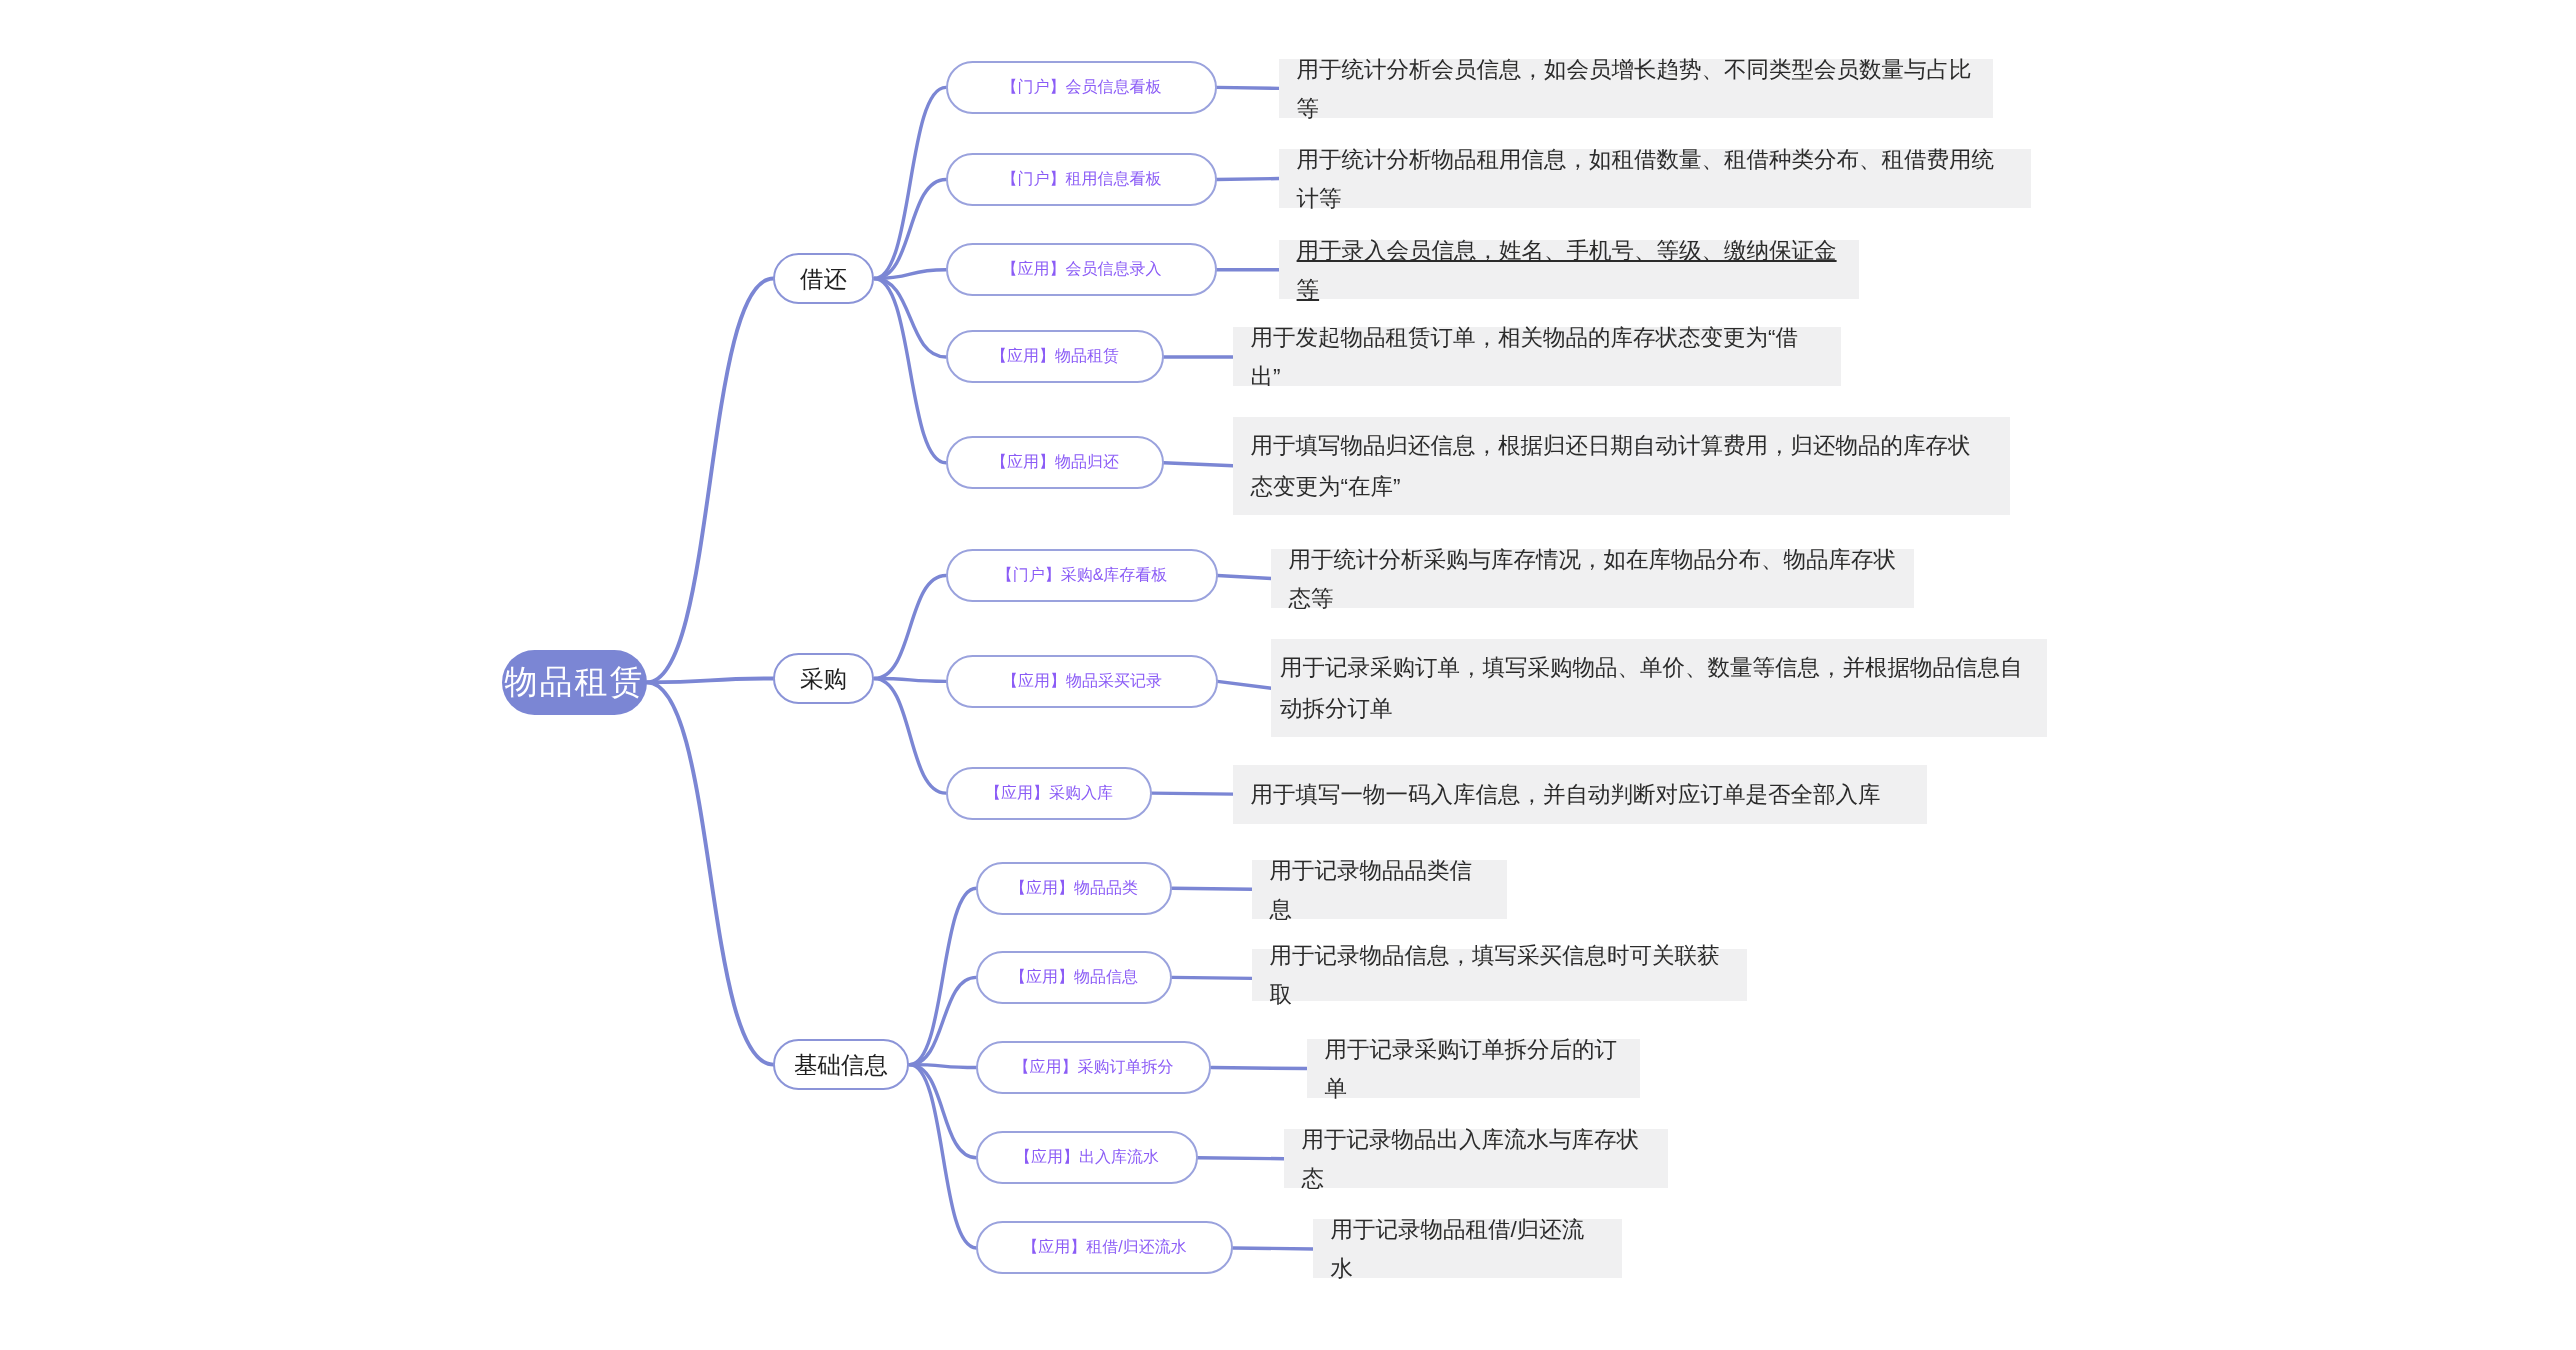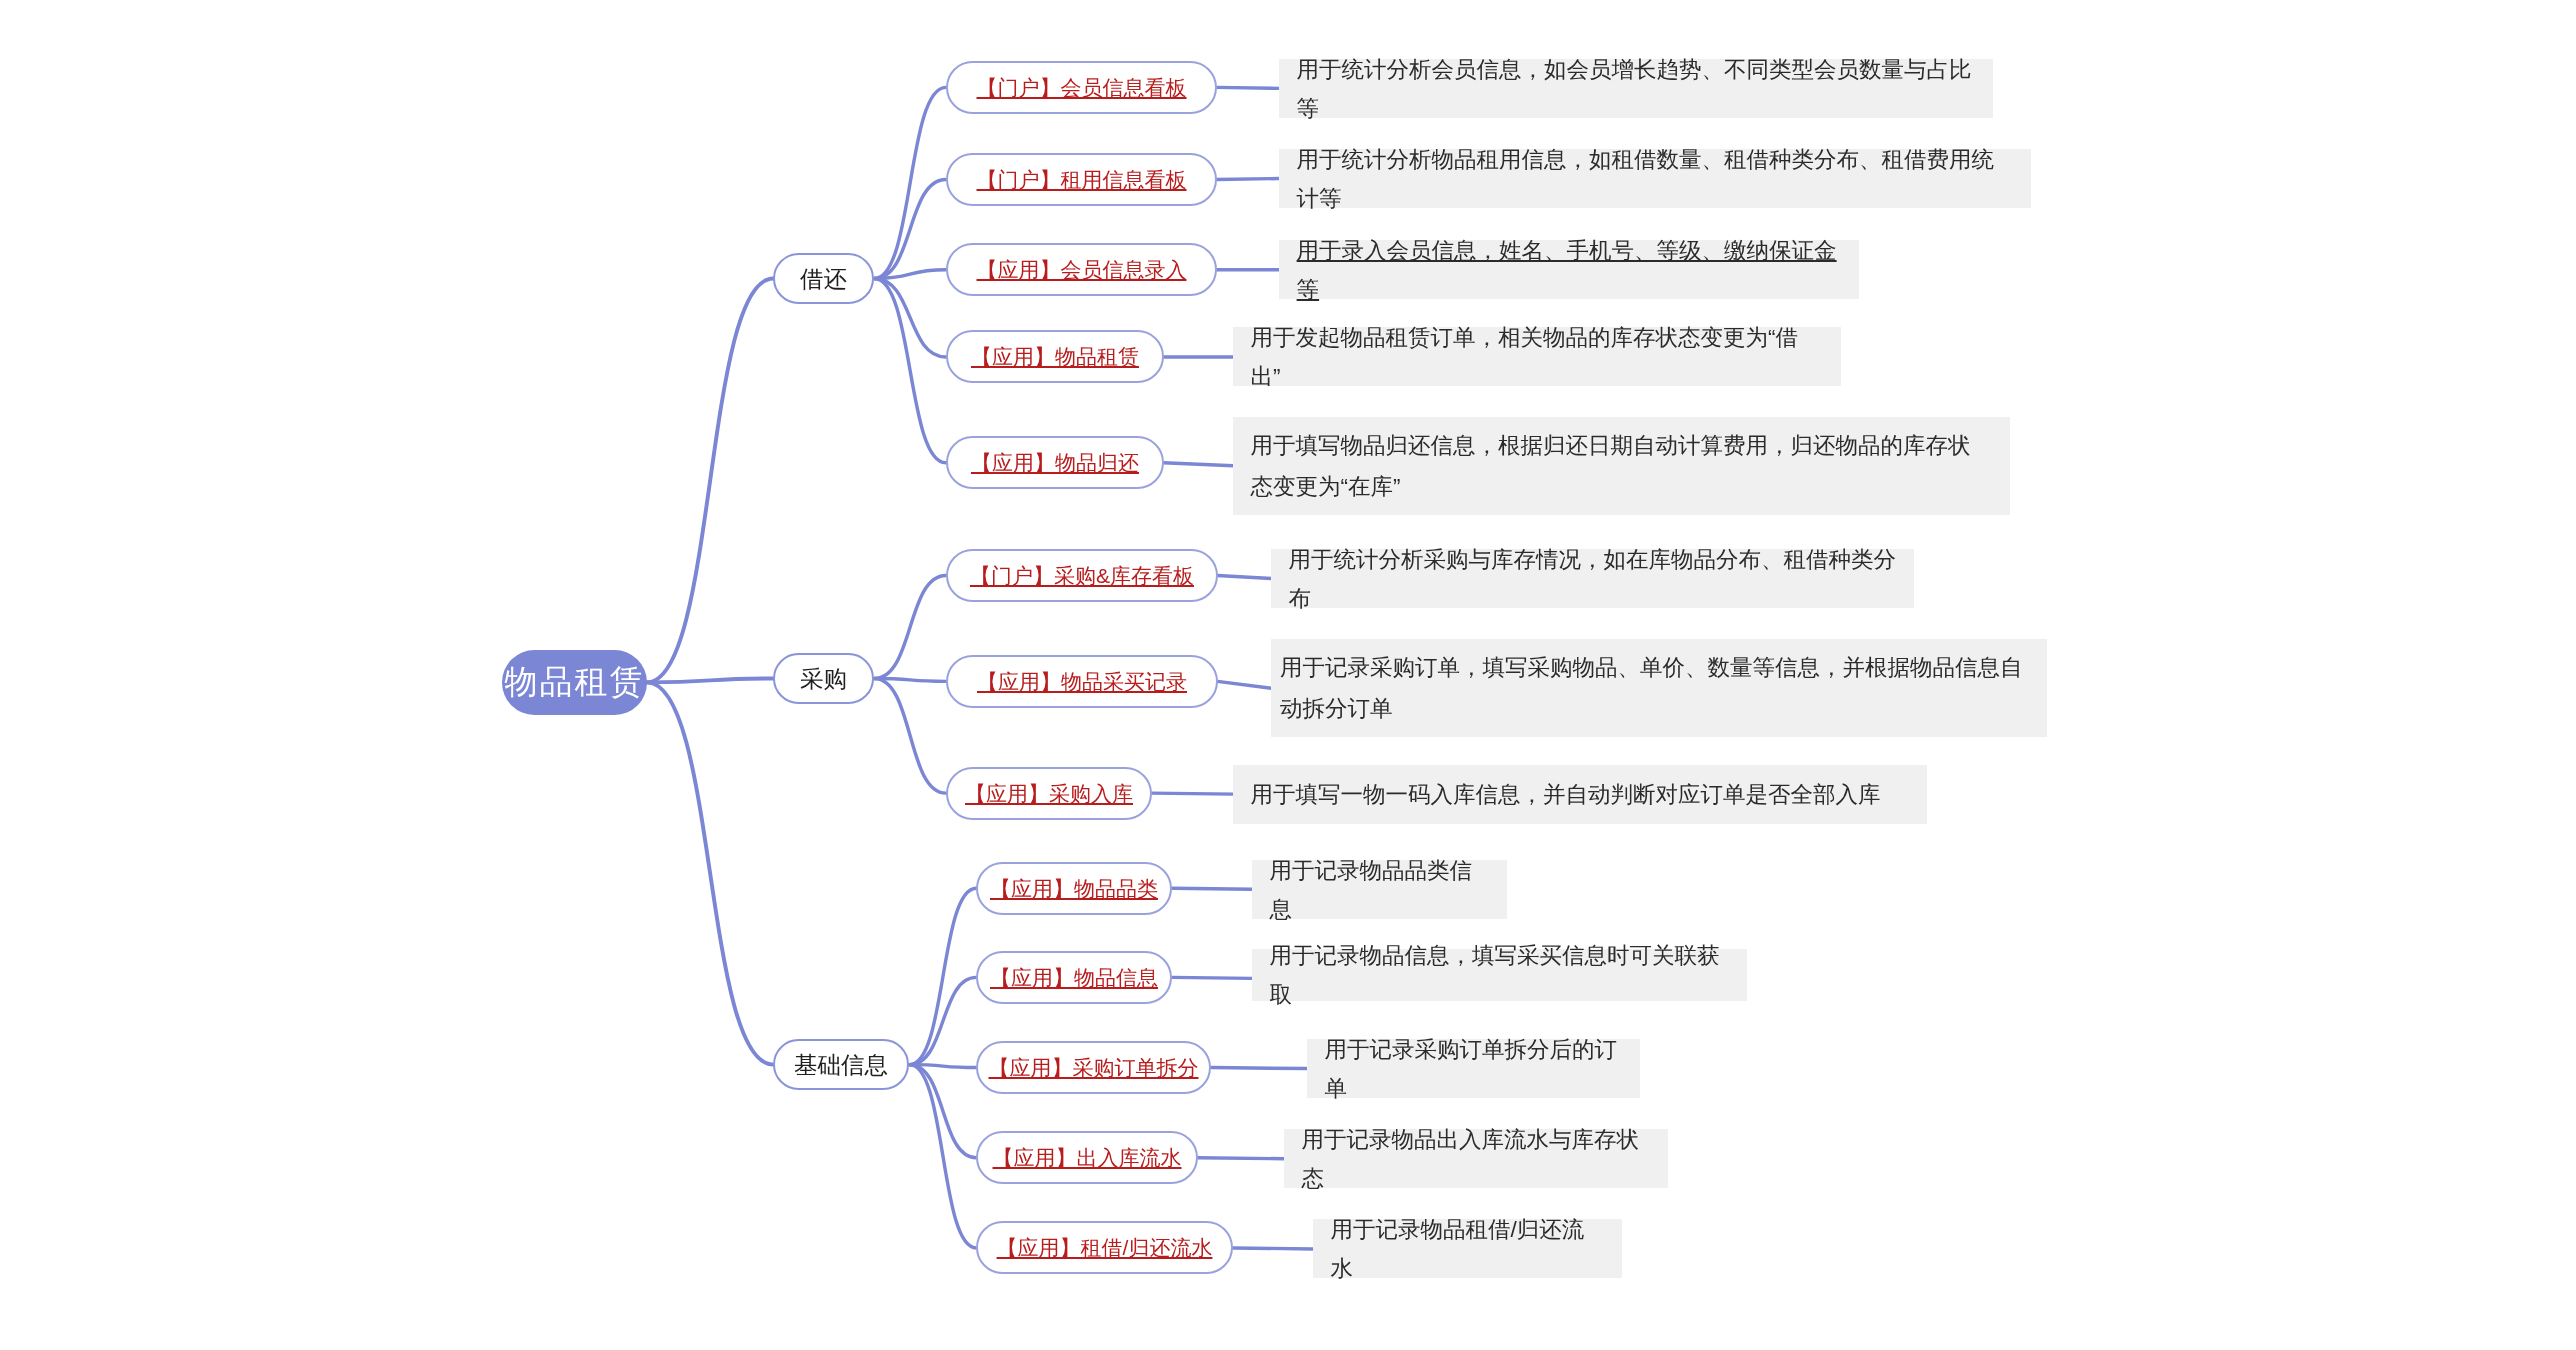--- a/index.html
+++ b/index.html
@@ -29,24 +29,24 @@
   
   .branch{
     background:#ffffff;color:#1f1f1f;
     border:2.5px solid #8b94d8;
     border-radius:25.5px;
     font-size:23.5px;height:51px;padding:0 19.6px;
   }
 
   
   .leaf{
-    background:#ffffff;color:#b91c1c;
+    background:#ffffff;color:#8b5cf6;
     border:2.5px solid #9aa2dd;
     border-radius:27.4px;
-    font-size:21px;height:53px;padding:0 21.6px;text-decoration:underline;
+    font-size:16px;height:53px;padding:0 21.6px;
   }
 
   
   .desc{
     position:absolute;box-sizing:border-box;
     background:#f0f0f1;color:#2b2b2b;
     font-size:22.5px;line-height:39px;
     padding:9.8px 17.6px;
     display:flex;align-items:center;
   }
@@ -124,21 +124,21 @@
       <div class="desc two-line" style="left: 1233px; top: 417px; width: 777px; height: 98px;">
         <span>用于填写物品归还信息，根据归还日期自动计算费用，归还物品的库存状态变更为“在库”</span>
       </div>
       <div class="node branch" style="left: 773px; top: 653px; width: 101px; height: 51px;">
         <span>采购</span>
       </div>
       <div class="node leaf" style="left: 946px; top: 549px; width: 272px; height: 53px;">
         <span>【门户】采购&amp;库存看板</span>
       </div>
       <div class="desc" style="left: 1271px; top: 549px; width: 643px; height: 59px;">
-        <span>用于统计分析采购与库存情况，如在库物品分布、租借种类分布</span>
+        <span>用于统计分析采购与库存情况，如在库物品分布、物品库存状态等</span>
       </div>
       <div class="node leaf" style="left: 946px; top: 655px; width: 272px; height: 53px;">
         <span>【应用】物品采买记录</span>
       </div>
       <div class="desc two-line" style="left: 1271px; top: 639px; width: 776px; height: 98px; padding-left: 9px;">
         <span>用于记录采购订单，填写采购物品、单价、数量等信息，并根据物品信息自动拆分订单</span>
       </div>
       <div class="node leaf" style="left: 946px; top: 767px; width: 206px; height: 53px;">
         <span>【应用】采购入库</span>
       </div>

